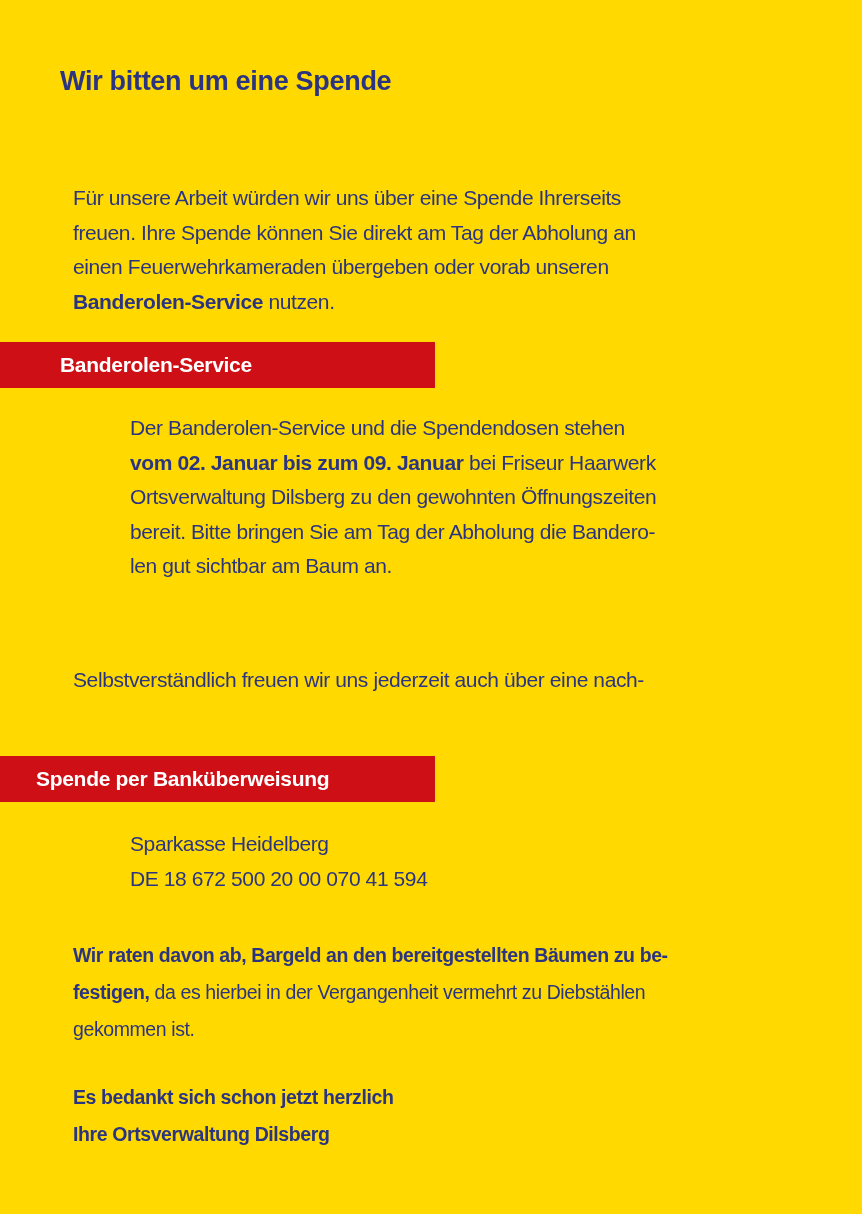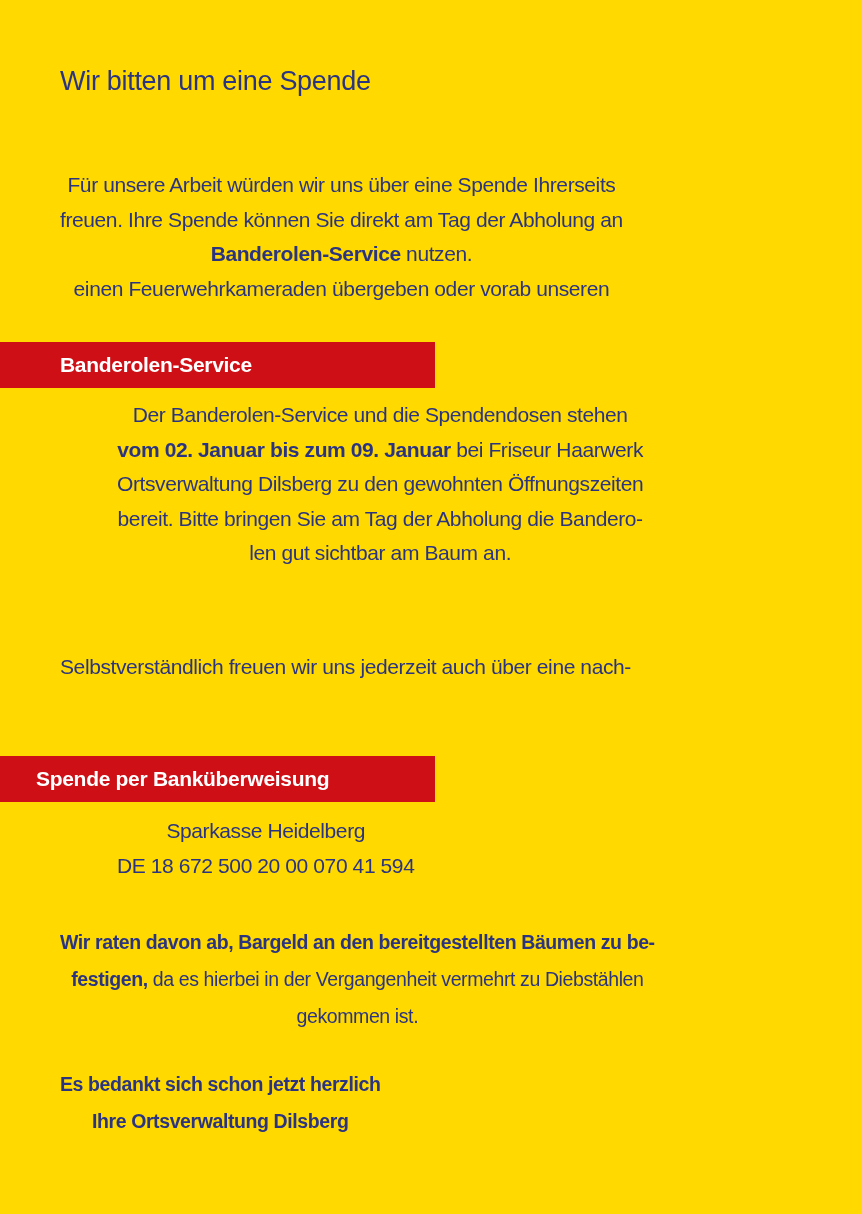--- a/index.html
+++ b/index.html
@@ -6,49 +6,49 @@
     body {
       width: 862px; height: 1214px;
       background: #FFD900;
       color: #2B3480;
       font-family: "Liberation Sans", sans-serif;
       position: relative;
       overflow: hidden;
     }
     .title {
       position: absolute; left: 60px; top: 66px;
-      font-size: 27px; font-weight: normal; letter-spacing: -0.3px;
+      font-size: 27px; font-weight: bold; letter-spacing: -0.3px;
       margin: 0;
     }
     .p {
       position: absolute; left: 60px;
       font-size: 21px; line-height: 34.5px;
-      letter-spacing: -0.4px; margin: 0; text-align: center;
+      letter-spacing: -0.4px; margin: 13px;
     }
     .p b { font-weight: bold; }
     .indent { left: 117px; }
     .banner {
       position: absolute; left: 0; width: 435px; height: 46px;
       background: #CE1016;
       color: #ffffff;
       font-size: 21px; font-weight: bold; letter-spacing: -0.3px;
       box-sizing: border-box; padding-left: 60px; line-height: 46px;
     }
     .p2 { font-size: 19.5px; line-height: 37px; letter-spacing: -0.4px; }
   </style>
 </head>
 <body>
 
 <h1 class="title">Wir bitten um eine Spende</h1>
 
 <div class="p" style="top:168px;">
   <div>Für unsere Arbeit würden wir uns über eine Spende Ihrerseits</div>
   <div>freuen. Ihre Spende können Sie direkt am Tag der Abholung an</div>
+  <div>einen Feuerwehrkameraden übergeben oder vorab unseren</div>
   <div><b>Banderolen-Service</b><span> nutzen.</span></div>
-  <div>einen Feuerwehrkameraden übergeben oder vorab unseren</div>
 </div>
 
 <div class="banner" style="top:342px;">Banderolen-Service</div>
 
 <div class="p indent" style="top:398px;">
   <div>Der Banderolen-Service und die Spendendosen stehen</div>
   <div><b>vom 02. Januar bis zum 09. Januar</b><span> bei Friseur Haarwerk</span></div>
   <div>Ortsverwaltung Dilsberg zu den gewohnten Öffnungszeiten</div>
   <div>bereit. Bitte bringen Sie am Tag der Abholung die Bandero-</div>
   <div>len gut sichtbar am Baum an.</div>

